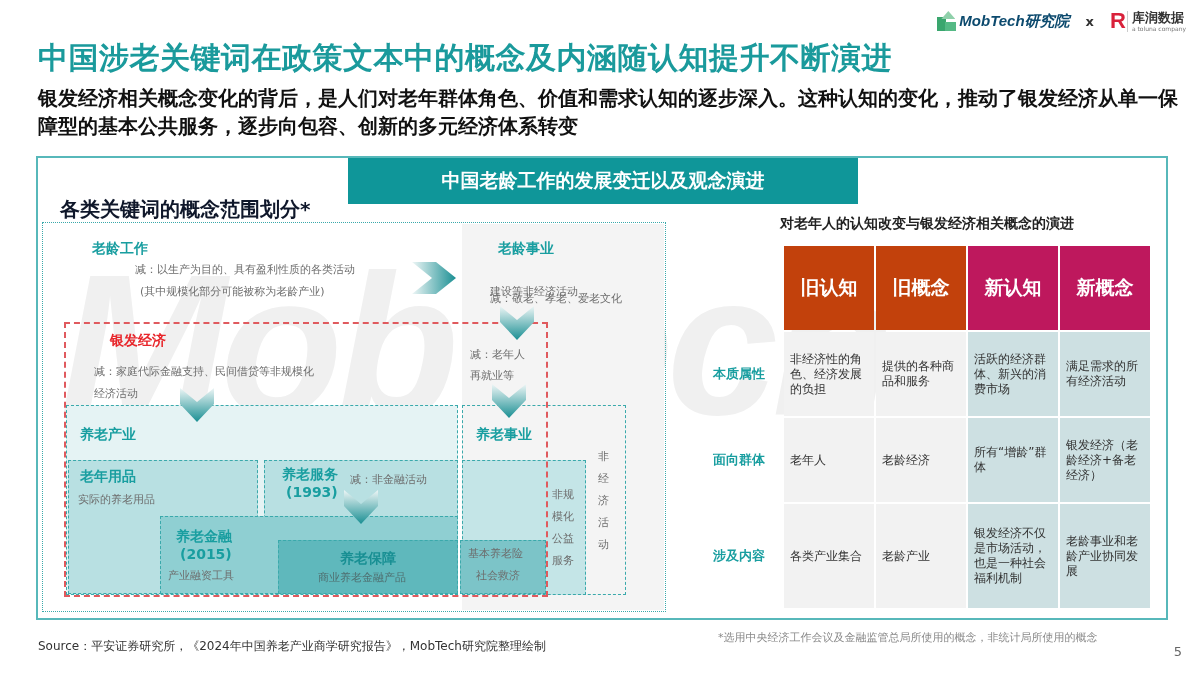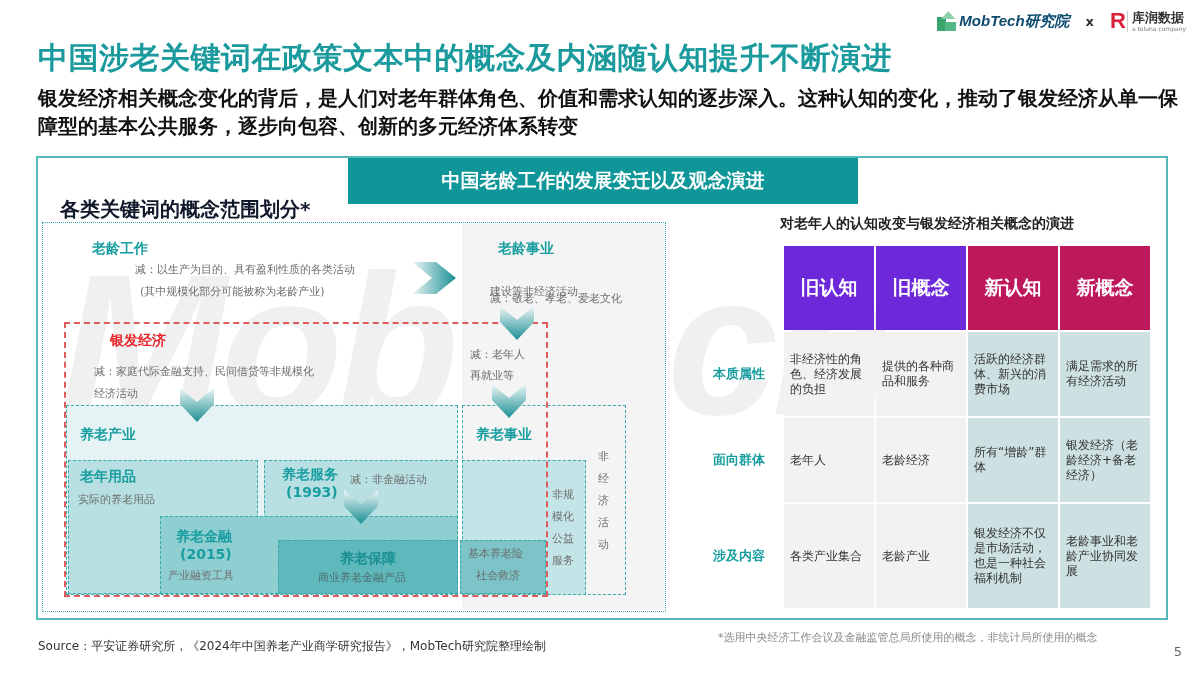--- a/index.html
+++ b/index.html
@@ -53,21 +53,21 @@
   .finance-box { position: absolute; left: 160px; top: 516px; width: 298px; height: 78px; background: #8fcfd2; border: 1.5px dashed #3aa9ab; }
   .security-box { position: absolute; left: 278px; top: 540px; width: 180px; height: 54px; background: #5fb8bc; border: 1.5px dashed #3aa9ab; }
   .basic-box { position: absolute; left: 460px; top: 540px; width: 86px; height: 54px; background: #7cc4c8; border: 1.5px dashed #3aa9ab; }
 
   .chev { position: absolute; z-index: 4; }
 
   
   .table-title { position: absolute; left: 780px; top: 215px; font-size: 14px; font-weight: bold; color: #222; }
   .cmp-table { position: absolute; left: 700px; top: 244px; border-collapse: separate; border-spacing: 2px; }
   .cmp-table td, .cmp-table th { vertical-align: middle; }
-  .th-old { background: #6d28d9; color: #fff; font-size: 19px; font-weight: bold; width: 90px; height: 84px; text-align: center; }
+  .th-old { background: #c2410c; color: #fff; font-size: 19px; font-weight: bold; width: 90px; height: 84px; text-align: center; }
   .th-new { background: #be185d; color: #fff; font-size: 19px; font-weight: bold; width: 90px; height: 84px; text-align: center; }
   .row-label { width: 80px; color: #199ea0; font-weight: bold; font-size: 13px; text-align: center; padding-right: 6px; }
   .cell-old { background: #f2f2f2; color: #333; font-size: 12px; line-height: 15px; padding: 4px 6px; width: 90px; }
   .cell-new { background: #cde0e2; color: #333; font-size: 12px; line-height: 15px; padding: 4px 6px; width: 90px; }
   .r1 td { height: 84px; }
   .r2 td { height: 84px; }
   .r3 td { height: 104px; }
 
   
   .source { position: absolute; left: 38px; top: 638px; font-size: 12px; color: #333; }

